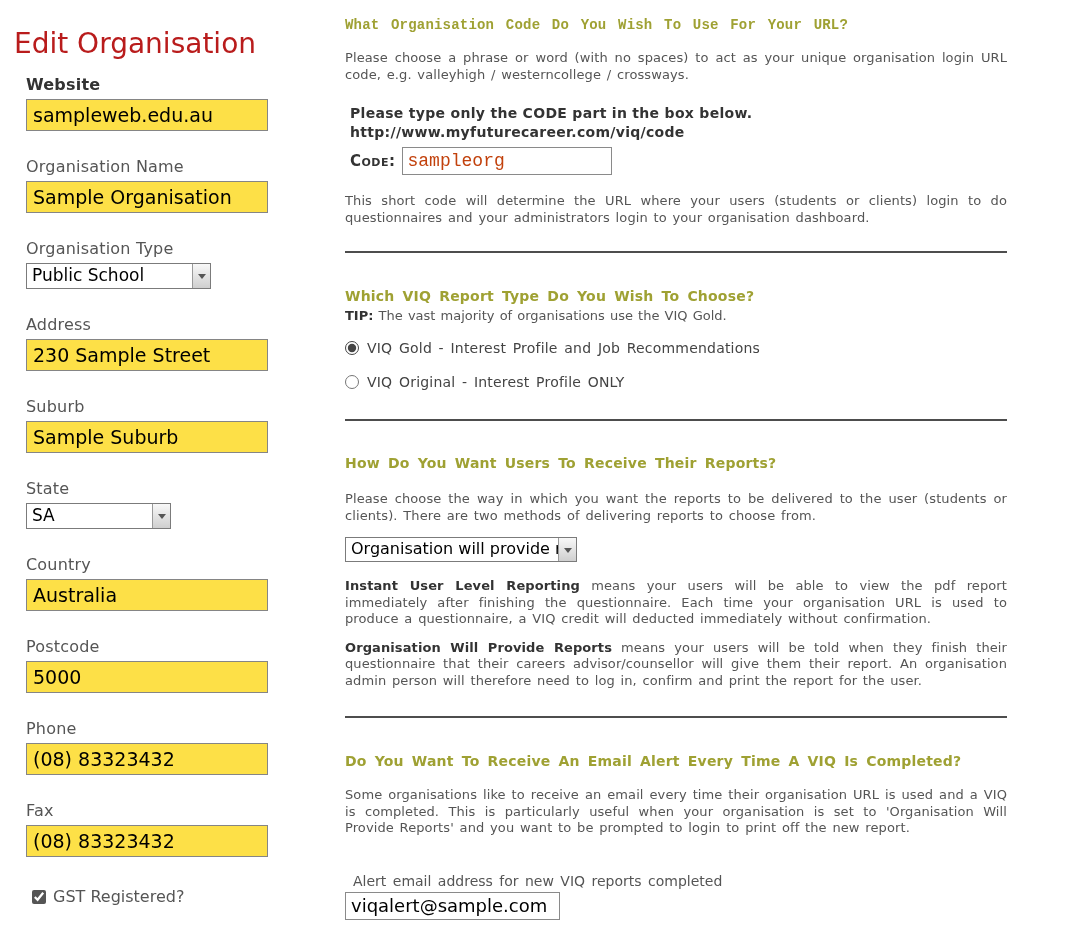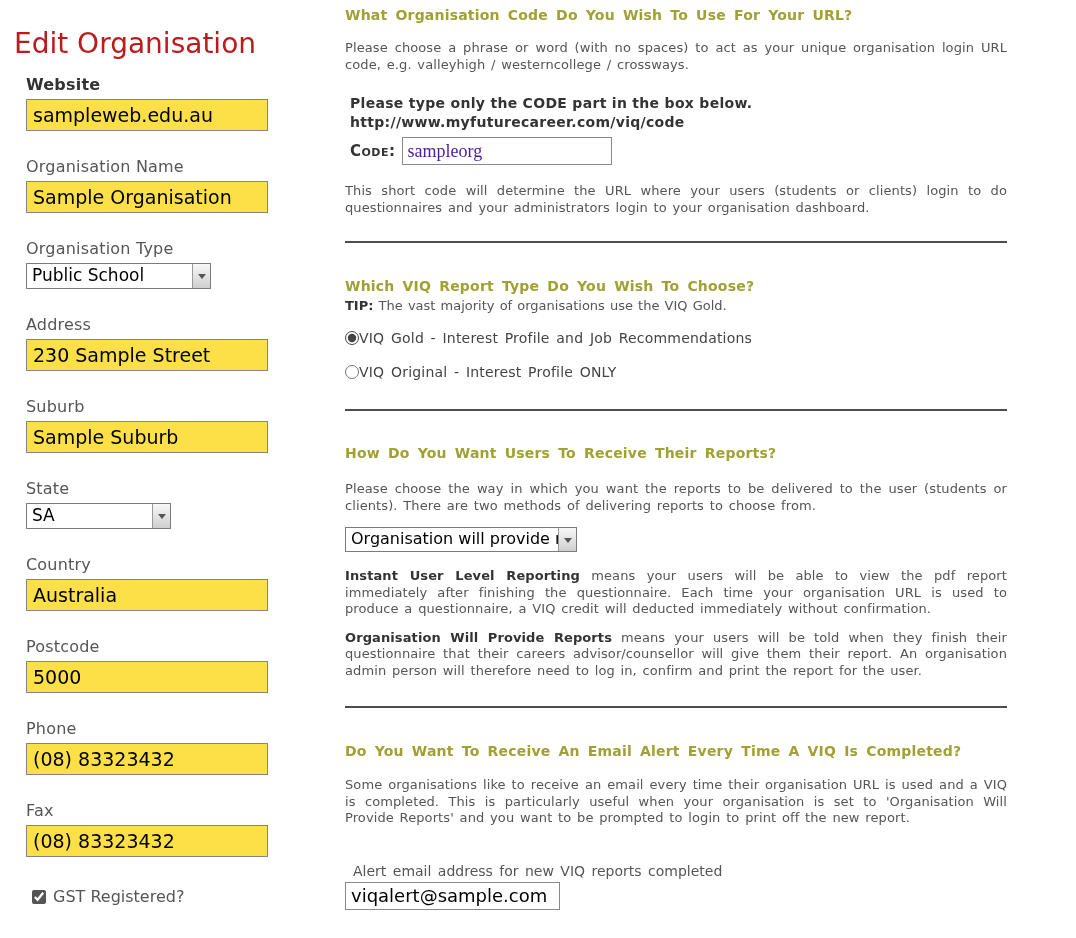--- a/index.html
+++ b/index.html
@@ -34,37 +34,37 @@
   .gst-row input { width:14px; height:14px; accent-color:#555; }
   .gst-row span { font-size:16px; color:#555; }
 
   
   #right-col { position:absolute; left:345px; top:0; width:662px; }
   .sec-h { font-size:14px; line-height:18px; font-weight:bold; color:#9fa133;
            word-spacing:3px; letter-spacing:0.2px; }
   .body-p { font-size:13px; line-height:16.5px; color:#555; text-align:justify;
             word-spacing:1.5px; letter-spacing:0.1px; }
   .body-p b { color:#333; }
-  .h1m { margin-top:6px; } 
+  .h1m { margin-top:16px;font-family:Liberation Mono, monospace; } 
   .intro1 { margin-top:16px; }
   .instr { margin-top:21px; padding-left:5px; font-size:14px; line-height:19px;
            font-weight:bold; color:#333; letter-spacing:0.3px; }
   .code-row { margin-top:5px; padding-left:5px; display:flex; align-items:center; }
   .code-label { font-variant:small-caps; font-size:15px; color:#333; margin-right:6px;
                 letter-spacing:0.5px;font-weight:bold; }
   .code-input { width:210px; height:28px; border:1px solid #8a8a8a; font-size:18px;
-                color:#4c1d95; padding:1px 5px; outline:none;
-                font-family:Liberation Serif, serif; }
+                color:#c2410c; padding:1px 5px; outline:none;
+                font-family:Liberation Mono, monospace; }
   .note1 { margin-top:18px; }
   .divider { margin-top:25px; height:2px; background:#4d4d4d; width:662px; }
   .h2m { margin-top:34px; }
   .tip-line { margin-top:2px; font-size:13px; line-height:17px; color:#555;
               word-spacing:1px; }
   .tip-line b { color:#333; }
-  .radio-row { margin-top:14px; display:flex; align-items:center; height:20px; }
+  .radio-row { margin-top:14px; display:flex; align-items:center; gap:8px; height:20px; }
   .radio-row input { width:14px; height:14px; accent-color:#444; }
   .radio-row span { font-size:14px; color:#444; word-spacing:2px; letter-spacing:0.2px; }
   .div2 { margin-top:27px; }
   .h3m { margin-top:33px; }
   .p3 { margin-top:19px; }
   .sel-row { margin-top:13px; }
   .p-instant { margin-top:16px; }
   .p-orgprov { margin-top:12px; }
   .div3 { margin-top:27px; }
   .h4m { margin-top:34px; }

